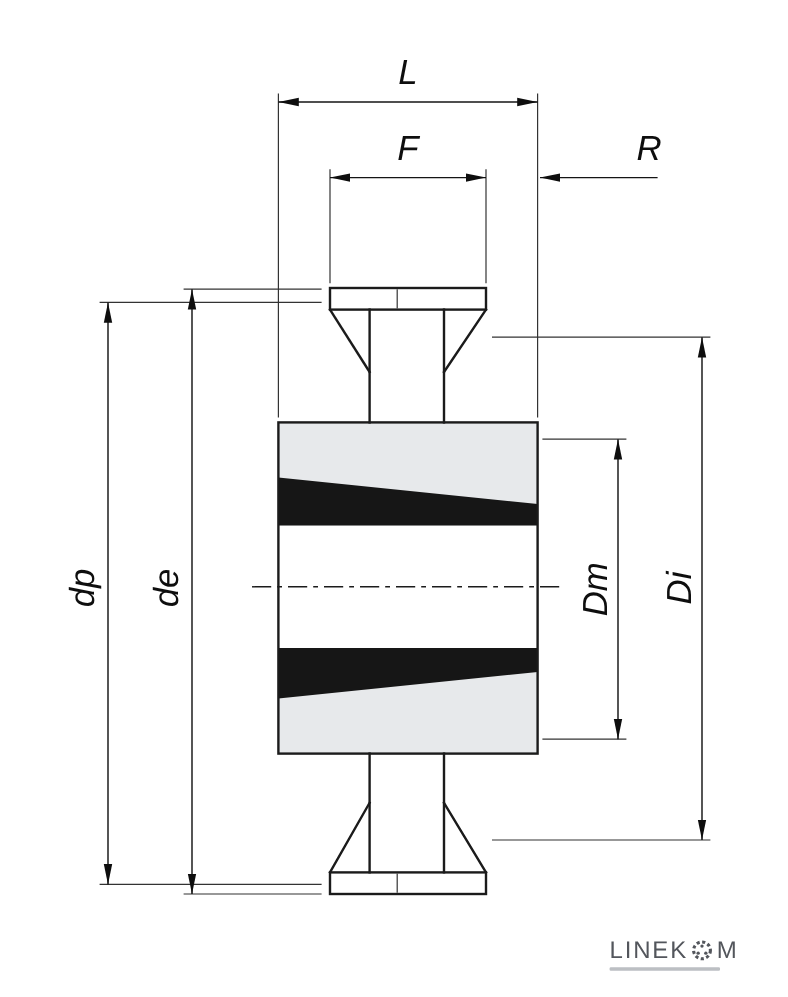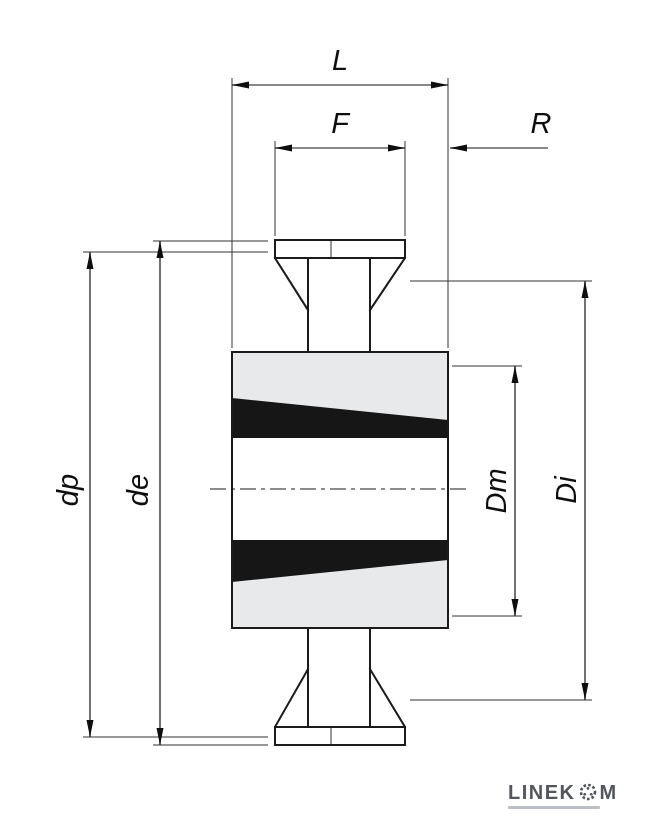--- a/index.html
+++ b/index.html
@@ -34,21 +34,21 @@
     flex-direction: column;
     align-items: flex-start;
   }
   .logo-row {
     display: inline-flex;
     align-items: center;
     gap: 1px;
   }
   .logo-text {
     font-family: "Liberation Sans", sans-serif;
-    font-weight: bold;
+    font-weight: normal;
     font-size: 20px;
     letter-spacing: 1.5px;
     color: #53565c;
     line-height: 1;
   }
   .logo-gear { display: inline-block; margin: 0 1px; }
   .logo-tagline {
     margin-top: 4px;
     width: 92px;
     height: 3px;

